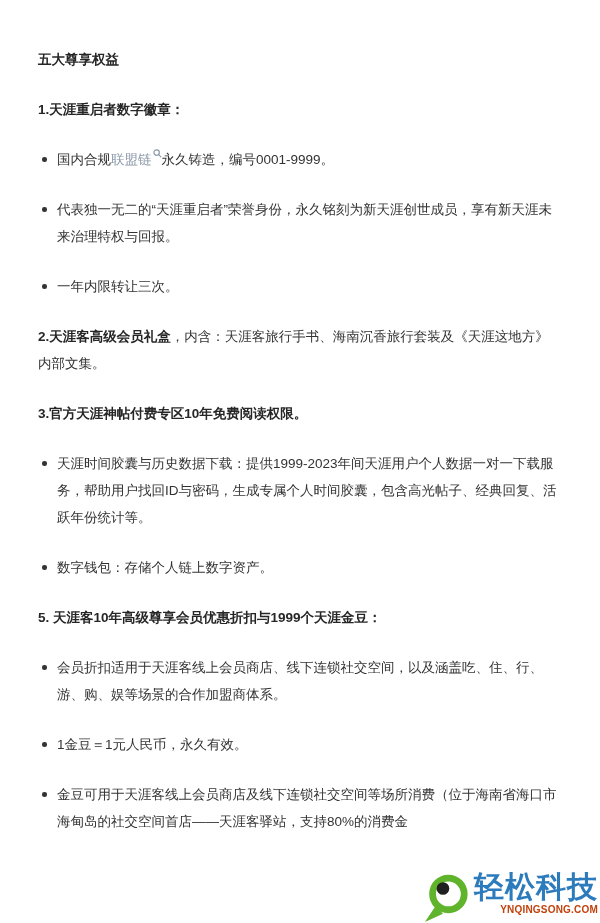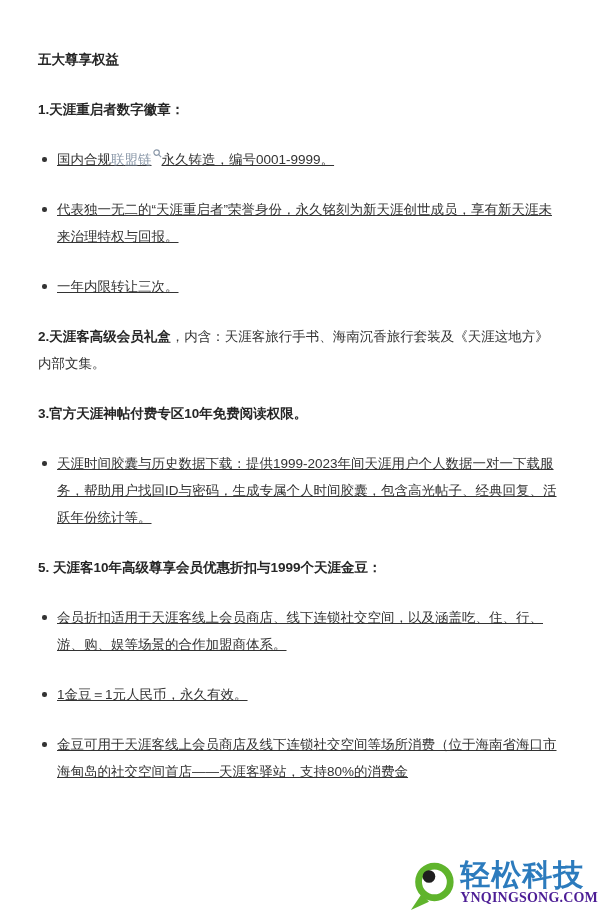--- a/index.html
+++ b/index.html
@@ -32,55 +32,54 @@
   .bullet { display: flex; }
   .dot { flex: 0 0 19px; position: relative; }
   .dot::after {
     content: "";
     position: absolute;
     left: 4px; top: 11px;
     width: 4.5px; height: 4.5px;
     border-radius: 50%;
     background: #333333;
   }
-  .btext { flex: 1 1 auto; text-decoration: underline; }
+  .btext { flex: 1 1 auto; }
   .link {
     color: #8997a8;
     text-decoration: none;
     cursor: pointer;
   }
   .link .sup-icon { vertical-align: 6px; margin-left: 1px; }
   .watermark {
     position: absolute;
     right: 0; bottom: 0;
     background: #ffffff;
     display: flex;
     align-items: flex-start;
-    padding: 1px 2px 16px 6px;
+    padding: 1px 2px 4px 6px;
     height: 47px;
   }
   .wm-logo { flex: 0 0 auto; margin-top: 1px; }
   .wm-col { margin-left: 3px; }
   .wm-brand {
     font-size: 30px;
     font-weight: 700;
     line-height: 30px;
     color: #2c7bbd;
     letter-spacing: 1px;
     white-space: nowrap;
   }
   .wm-domain {
-    font-size: 14px;
+    font-size: 10px;
     font-weight: 700;
     line-height: 15px;
-    color: #4c1d95;
+    color: #c2410c;
     text-align: right;
     letter-spacing: 0.2px;
     white-space: nowrap;
-    font-family: Liberation Serif, serif;
   }
 </style>
 </head>
 <body>
 
 <div class="article" id="article">
     <div class="blk heading">五大尊享权益</div>
     <div class="blk heading">1.天涯重启者数字徽章：</div>
     <div class="blk bullet"><span class="dot"></span><span class="btext"><span>国内合规</span><a class="link"><span>联盟链</span><svg class="sup-icon" width="9" height="9" viewBox="0 0 10 10" aria-hidden="true">
             <circle cx="4" cy="4" r="3" fill="none" stroke="#8997a8" stroke-width="1.3"></circle>
@@ -88,20 +87,21 @@
           </svg></a><span>永久铸造，编号0001-9999。</span></span></div>
     <div class="blk bullet"><span class="dot"></span><span class="btext">代表独一无二的“天涯重启者”荣誉身份，永久铭刻为新天涯创世成员，享有新天涯未
 来治理特权与回报。</span></div>
     <div class="blk bullet"><span class="dot"></span><span class="btext">一年内限转让三次。</span></div>
     <div class="blk paragraph"><span class="bold-lead">2.天涯客高级会员礼盒</span><span>，内含：天涯客旅行手书、海南沉香旅行套装及《天涯这地方》
 内部文集。</span></div>
     <div class="blk heading">3.官方天涯神帖付费专区10年免费阅读权限。</div>
     <div class="blk bullet"><span class="dot"></span><span class="btext">天涯时间胶囊与历史数据下载：提供1999-2023年间天涯用户个人数据一对一下载服
 务，帮助用户找回ID与密码，生成专属个人时间胶囊，包含高光帖子、经典回复、活
 跃年份统计等。</span></div>
+    <div class="blk bullet"><span class="dot"></span><span class="btext">数字钱包：存储个人链上数字资产。</span></div>
     <div class="blk heading">5. 天涯客10年高级尊享会员优惠折扣与1999个天涯金豆：</div>
     <div class="blk bullet"><span class="dot"></span><span class="btext">会员折扣适用于天涯客线上会员商店、线下连锁社交空间，以及涵盖吃、住、行、
 游、购、娱等场景的合作加盟商体系。</span></div>
     <div class="blk bullet"><span class="dot"></span><span class="btext">1金豆＝1元人民币，永久有效。</span></div>
     <div class="blk bullet"><span class="dot"></span><span class="btext">金豆可用于天涯客线上会员商店及线下连锁社交空间等场所消费（位于海南省海口市
 海甸岛的社交空间首店——天涯客驿站，支持80%的消费金</span></div>
   </div>
 
 <div class="watermark">
   <svg class="wm-logo" width="47" height="50" viewBox="0 0 52 55" aria-hidden="true">

